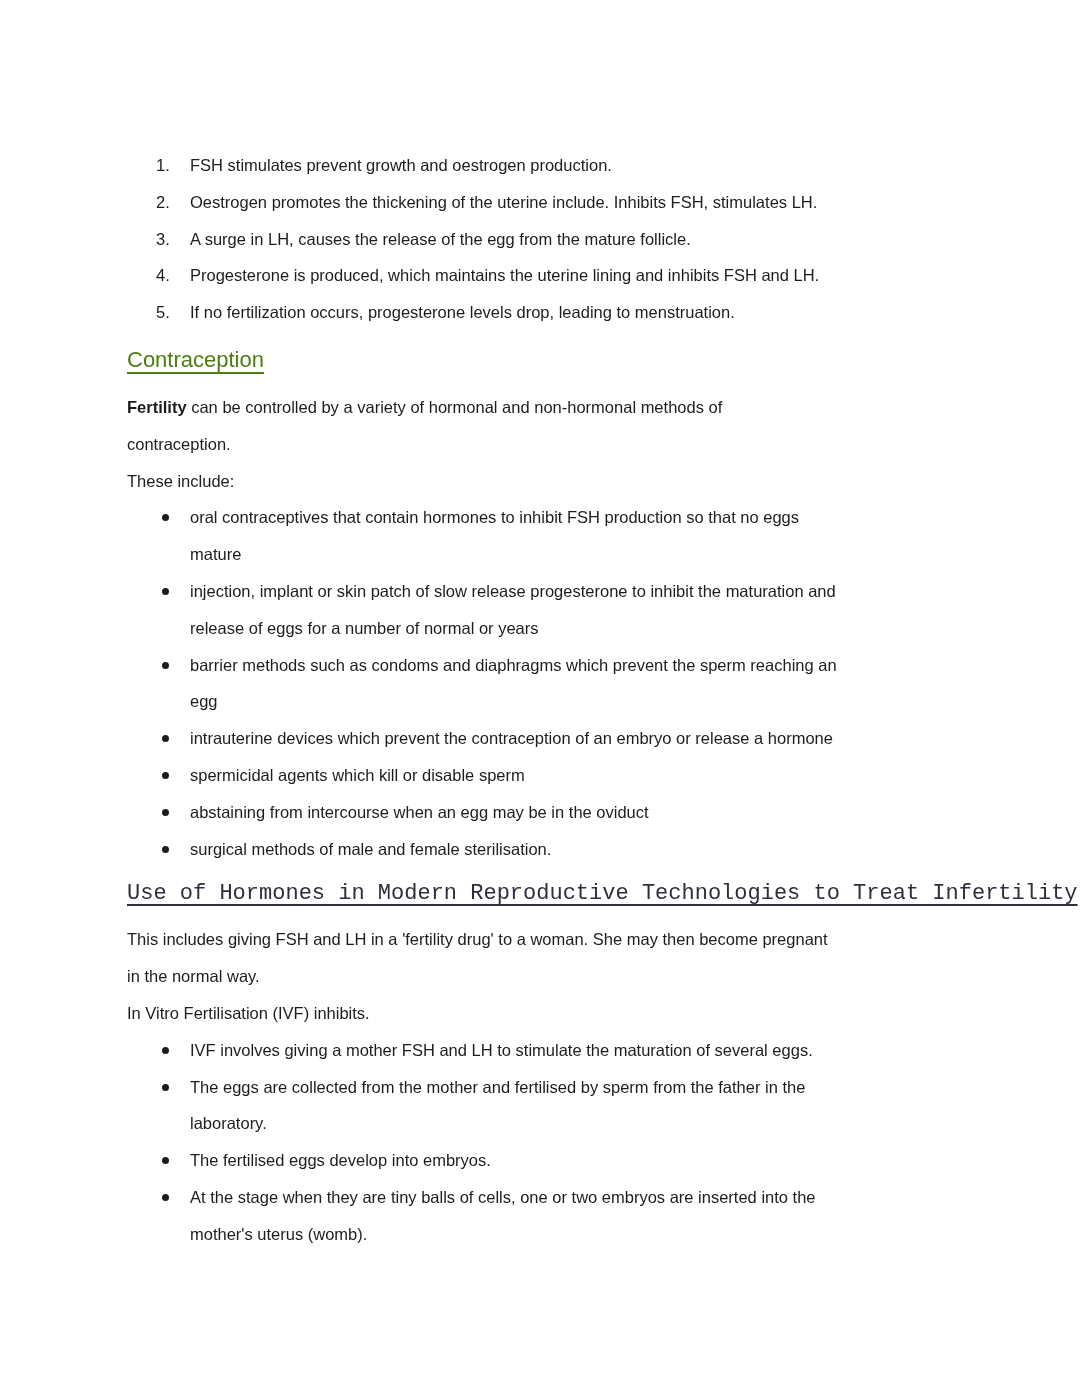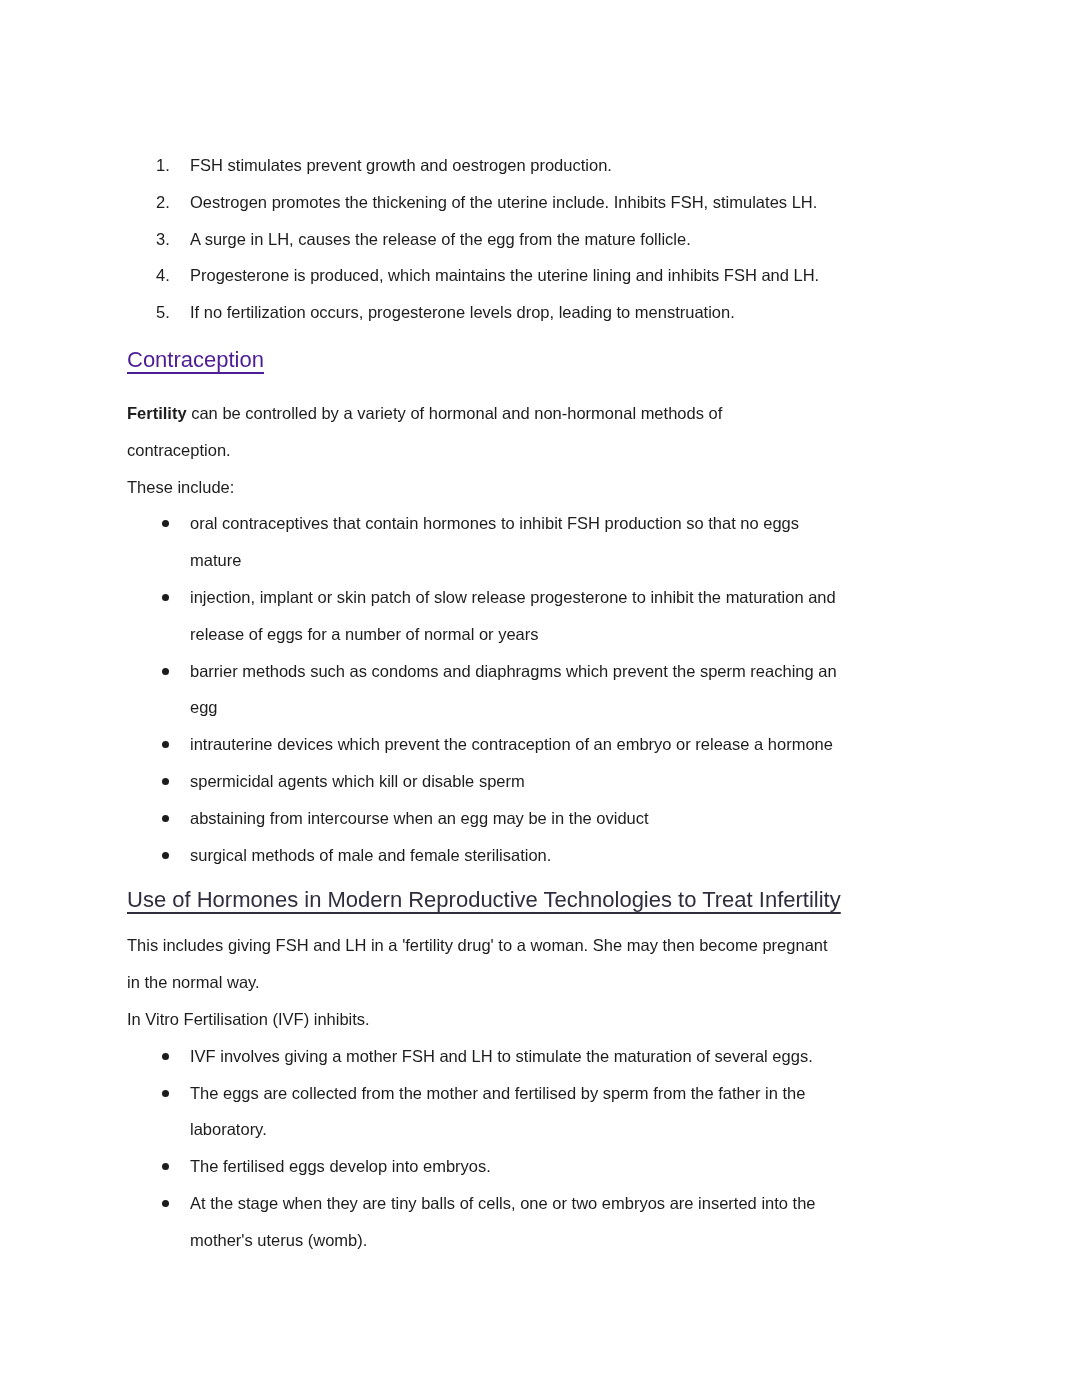--- a/index.html
+++ b/index.html
@@ -28,22 +28,22 @@
   }
   h2 {
     font-size:22px;
     line-height:30px;
     font-weight:400;
     text-decoration:underline;
     text-underline-offset:5px;
     text-decoration-thickness:1.6px;
     white-space:nowrap;
   }
-  h2.h-contraception { color:#4c1d95; margin:14px 0 20px 0; }
-  h2.h-hormones { color:#2e2e3e; margin:12px 0 12px 0; }
+  h2.h-contraception { color:#4d7c0f; margin:14px 0 14px 0; }
+  h2.h-hormones { color:#2e2e3e; margin:12px 0 12px 0;font-family:Liberation Mono, monospace; }
   strong { font-weight:700;margin-top:30px; }
 </style>
 </head>
 <body>
 
 <div class="page">
 
   <ol class="numbered">
     <li class="num-item">
       <span class="list-number">1.</span>

